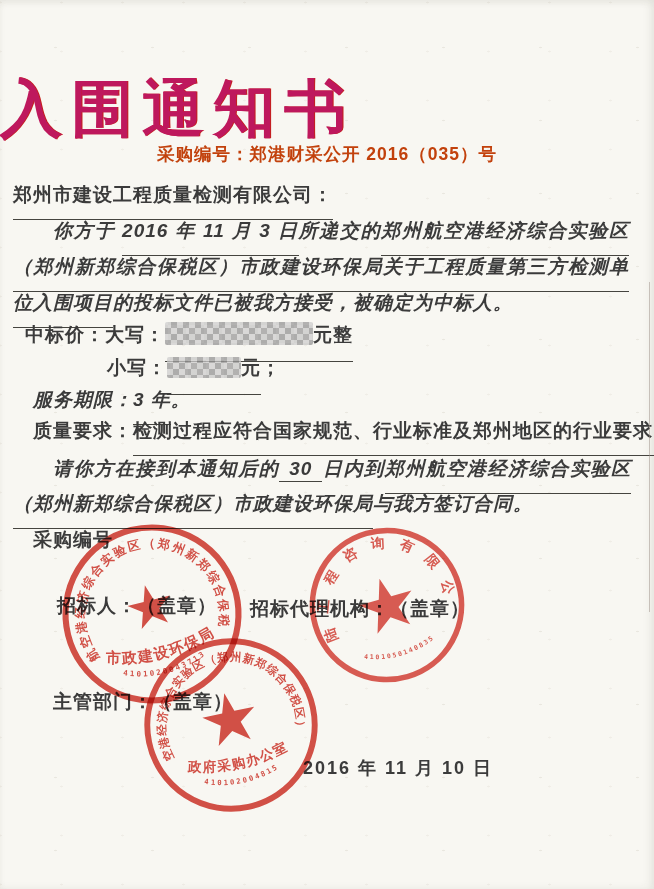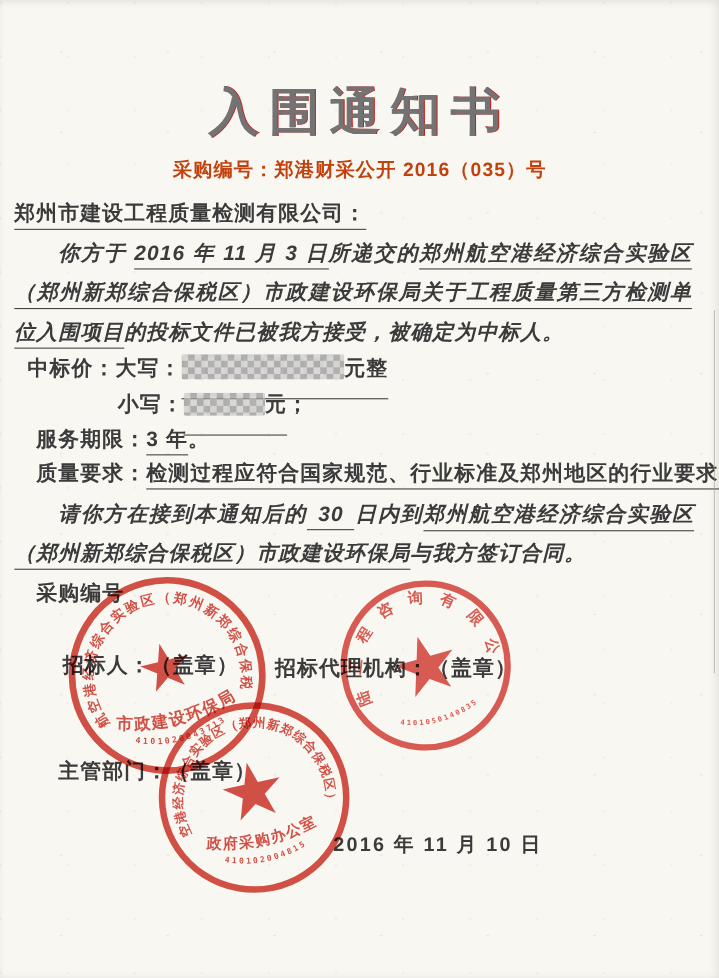--- a/index.html
+++ b/index.html
@@ -11,32 +11,32 @@
       radial-gradient(rgba(205,200,188,.22) 1px, transparent 1.4px);
     background-size:97px 73px, 61px 49px;
     background-position:7px 11px, 31px 27px;
     box-shadow:inset -4px 0 8px rgba(60,55,45,.07), inset 0 3px 6px rgba(60,55,45,.05);
     font-family:"Liberation Sans","DejaVu Sans",sans-serif;
     color:#3b3b3b;
   }
   .abs{position:absolute;line-height:1;}
   
   .doc-title{
-    left:0;right:0;top:78px;text-align:center;
-    font-size:46px;font-weight:900;color:#737373;letter-spacing:9px;
+    left:0;right:0;top:78px;text-align:left;
+    font-size:62px;font-weight:900;color:#be185d;letter-spacing:9px;
     text-shadow:1px 0 0 #c5201c;
   }
   .doc-subtitle{
     left:0;right:0;top:146px;text-align:center;
     font-size:17.5px;font-weight:700;color:#c2410c;letter-spacing:1px;
   }
   
   .bodytext{font-size:19px;font-weight:600;letter-spacing:1px;color:#3b3b3b;}
   .para{line-height:36px;text-align:justify;font-style:italic;}
-  .u{border-bottom:1.6px solid #45443f;padding-bottom:3px;}
+  .u{border-bottom:1.6px solid #45443f;padding-bottom:14px;}
   .u-pad{border-bottom:1.6px solid #45443f;padding:0 10px 2px 10px;}
   .u-wrap{border-bottom:1.6px solid #45443f;padding-bottom:16px;}
   
   .mosaic{
     display:inline-block;vertical-align:-4px;border-radius:2px;
     background:
       repeating-conic-gradient(rgba(148,148,148,.8) 0% 25%, rgba(203,203,203,.75) 0% 50%) 0 0/12px 12px,
       repeating-conic-gradient(rgba(170,170,170,.5) 0% 25%, rgba(225,225,225,.5) 0% 50%) 3px 3px/18px 18px;
     filter:blur(.4px);opacity:.85;
   }
@@ -57,21 +57,21 @@
 <div class="abs doc-subtitle">采购编号：郑港财采公开 2016（035）号</div>
 
 <div class="abs bodytext" style="left:13px;top:185px;"><span class="u">郑州市建设工程质量检测有限公司：</span></div>
 
 <div class="abs bodytext para" style="left:13px;top:213px;width:616px;text-indent:40px;"><span>你方于 </span><span class="u">2016 年 11 月 3 日</span><span>所递交的</span><span class="u">郑州航空港经济综合实验区（郑州新郑综合保税区）市政建设环保局关于工程质量第三方检测单位入围项目</span><span>的投标文件已被我方接受，被确定为中标人。</span></div>
 
 <div class="abs bodytext" style="left:25px;top:322px;"><span>中标价：大写：</span><span class="u-wrap"><span class="mosaic mosaic-lg"></span><span>元整</span></span></div>
 
 <div class="abs bodytext" style="left:107px;top:357px;"><span>小写：</span><span class="u-wrap"><span class="mosaic mosaic-sm"></span><span>元</span></span><span>；</span></div>
 
-<div class="abs bodytext" style="left:33px;top:390px;"><span>服务期限：</span><span class="u">3 年</span><span>。</span></div>
+<div class="abs bodytext" style="left:33px;top:390px;font-style:italic;"><span>服务期限：</span><span class="u">3 年</span><span>。</span></div>
 
 <div class="abs bodytext" style="left:33px;top:421px;white-space:nowrap;"><span>质量要求：</span><span class="u">检测过程应符合国家规范、行业标准及郑州地区的行业要求。</span></div>
 
 <div class="abs bodytext para" style="left:13px;top:451px;width:618px;text-indent:40px;line-height:35px;"><span>请你方在接到本通知后的</span><span class="u-pad">30</span><span>日内到</span><span class="u">郑州航空港经济综合实验区（郑州新郑综合保税区）市政建设环保局</span><span>与我方签订合同。</span></div>
 
 <div class="abs bodytext" style="left:33px;top:530px;">采购编号</div>
 
 <div class="abs sig-label" style="left:57px;top:596px;">招标人：（盖章）</div>
 <div class="abs sig-label" style="left:250px;top:599px;">招标代理机构：（盖章）</div>
 <div class="abs sig-label" style="left:53px;top:692px;">主管部门：（盖章）</div>

